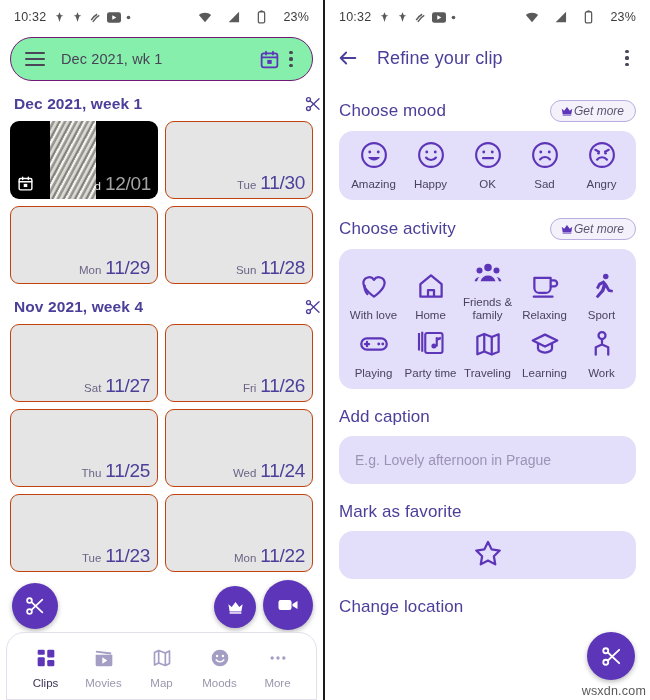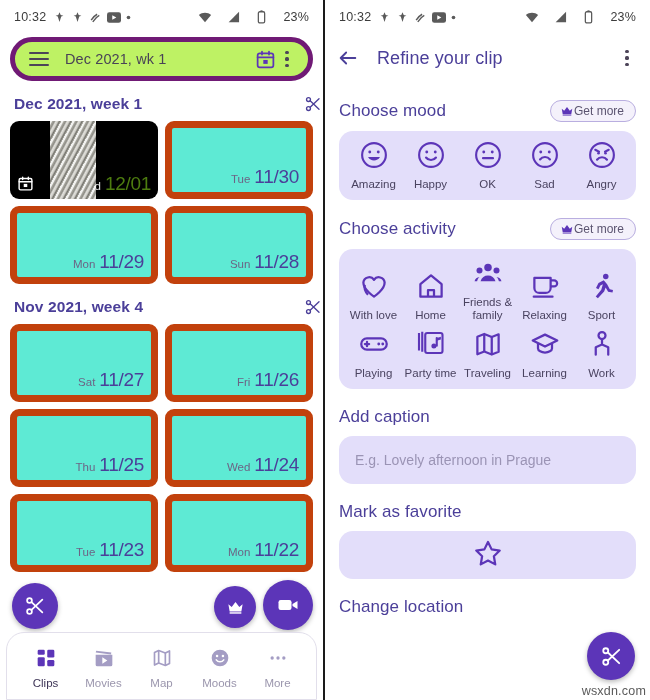--- a/index.html
+++ b/index.html
@@ -24,23 +24,23 @@
   }
   .sb-time { font-weight: 500; color: #3c3c3c; margin-right: 7px; }
   .sb-icons { display: flex; align-items: center; gap: 5px; }
   .sb-right { margin-left: auto; display: flex; align-items: center; gap: 16px; }
   .sb-battery-text { font-size: 12.5px; color: #3c3c3c; margin-left: 1px; }
   .glyph { display: inline-flex; align-items: center; }
 
   
   .searchbar {
     margin: 3px 10px 0 10px; height: 44px;
-    border: 5px solid #701a75; border-radius: 24px;
+    border: 1px solid #701a75; border-radius: 24px;
     display: flex; align-items: center; padding: 0 10px 0 14px;
-    background: #bef264;
+    background: #86efac;
   }
   .sb-title {
     flex: 1; font-size: 14.5px; color: #494356;
     margin-left: 16px; letter-spacing: .1px;
   }
   .hamburger { width: 20px; display: flex; flex-direction: column; gap: 4px; cursor: pointer; }
   .hamburger i { display: block; height: 2px; background: #4c4458; border-radius: 2px; }
   .icon-btn { display: flex; align-items: center; justify-content: center; cursor: pointer; }
   .kebab { width: 22px; height: 26px; display: flex; flex-direction: column;
            align-items: center; justify-content: center; gap: 3px; cursor: pointer; }
@@ -49,31 +49,31 @@
   
   .week-head {
     display: flex; align-items: center; justify-content: space-between;
     padding: 14px 1px 8px 14px;
   }
   .week-title { font-size: 15.5px; color: #4b3f99; font-weight: 600; letter-spacing: .1px; }
 
   
   .grid { display: flex; flex-wrap: wrap; gap: 7px; padding: 0 10px; }
   .daycard {
-    width: 148px; height: 78px; border: 7px solid #c2410c;
-    border-radius: 9px; background: #5eead4; position: relative;
+    width: 148px; height: 78px; border: 1px solid #c2410c;
+    border-radius: 9px; background: #e5e5e5; position: relative;
     display: flex; align-items: flex-end; justify-content: flex-end;
     padding: 4px 7px; overflow: hidden;
   }
   .daycard.filled { border: none; background: #000; }
   .daylabel { display: flex; align-items: baseline; gap: 4px; }
   .dow { font-size: 11.5px; color: #6c6485; }
   .dnum { font-size: 19px; color: #4b3f99; letter-spacing: -.3px; }
   .filled .dow { color: #e8e8e8; }
-  .filled .dnum { color: #4d7c0f; }
+  .filled .dnum { color: #a3a3a3; }
   .thumb-stripes {
     position: absolute; left: 40px; top: 0; width: 46px; height: 100%;
     background: repeating-linear-gradient(118deg,
       #f2f2f0 0px, #f2f2f0 1.5px,
       #a8a79f 2.5px, #8d8c85 4px,
       #e3e2dd 5.5px, #cfcec8 7px,
       #74736c 8.5px, #b5b4ad 10px);
   }
   .thumb-cal {
     position: absolute; left: 7px; bottom: 7px; width: 17px; height: 17px;
@@ -112,21 +112,21 @@
   .appbar-title { font-size: 18px; color: #4b3f99; letter-spacing: .1px; }
   .rpanel { padding: 0 14px; }
   .section-head {
     display: flex; align-items: center; justify-content: space-between;
     margin: 18px 0 9px 0;
   }
   .section-title { font-size: 17px; font-weight: 400; color: #4b3f99; letter-spacing: .1px; }
   .getmore {
     display: flex; align-items: center; 
     border: 1px solid #b9aee0; border-radius: 14px;
-    padding: 3px 11px 3px 9px; background: #f4f1fb; cursor: pointer;
+    padding: 3px 11px 3px 9px; background: #f4f1fb; cursor: pointer; font-style: italic;
   }
   .getmore span { font-size: 12px; color: #5b5470; }
   .chip-panel {
     background: #e3defa; border-radius: 14px; padding: 9px 6px;
     display: flex; justify-content: space-around;
   }
   .chip-panel.two-row { flex-wrap: wrap; row-gap: 6px; align-items: flex-end; }
   .chip {
     width: 56px; display: flex; flex-direction: column; align-items: center;
     gap: 4px; cursor: pointer;

